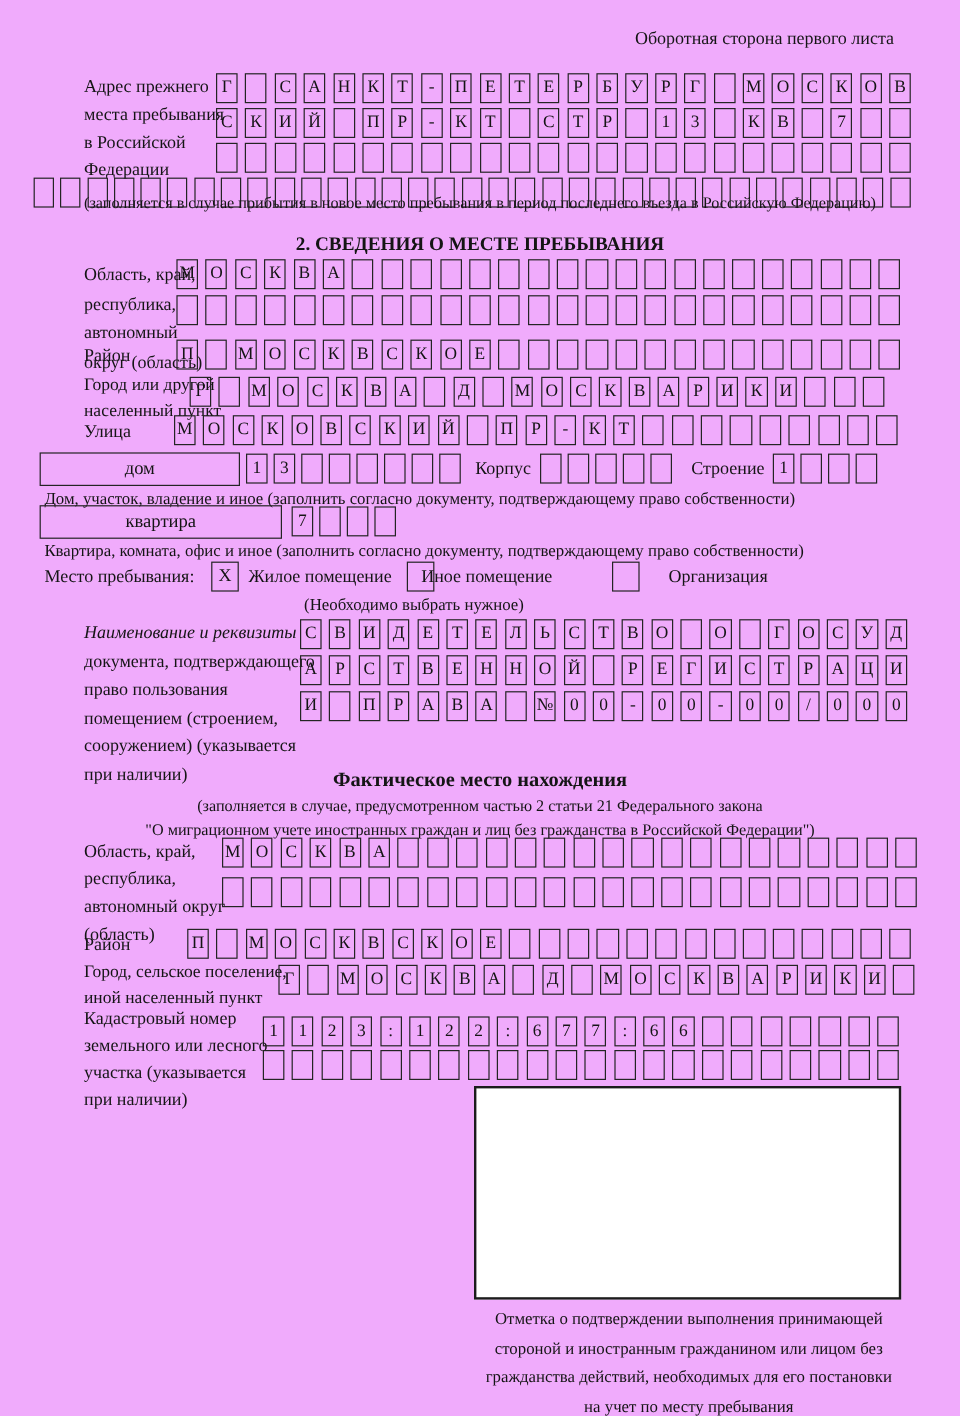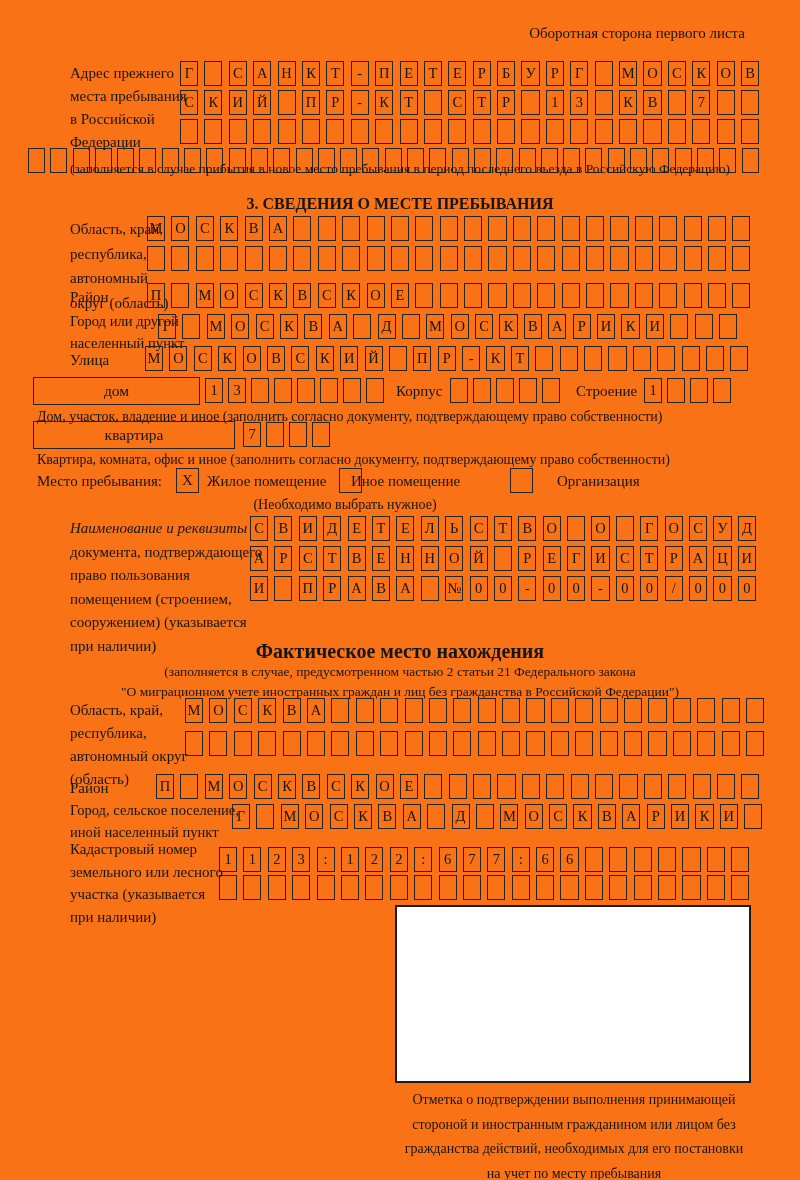--- a/index.html
+++ b/index.html
@@ -1,17 +1,17 @@
 <!DOCTYPE html>
 <html><head>
 <meta charset="utf-8">
 <style>
   html,body { margin:0; padding:0; background:#ffffff; }
   .page {
-    position:relative; width:800px; height:1180px; background:#f97316;
+    position:relative; width:800px; height:1180px; background:#f0abfc;
     font-family:"Liberation Serif","DejaVu Serif",serif; color:#151515;
     overflow:hidden;
   }
   .abs { position:absolute; }
   .lbl { font-size:15px; line-height:23px; white-space:nowrap; }
   .cap { font-size:14px; white-space:nowrap; }
   .note { font-size:13.5px; }
   .center { text-align:center; }
   .right { text-align:right; }
   .bold { font-weight:bold; }
@@ -159,21 +159,21 @@
       <div class="cell"></div>
       <div class="cell"></div>
       <div class="cell"></div>
       <div class="cell"></div>
       <div class="cell"></div>
       <div class="cell"></div>
       <div class="cell"></div>
     </div>
   <div class="abs note center" style="left:0; top:161px; width:800px;">(заполняется в случае прибытия в новое место пребывания в период последнего въезда в Российскую Федерацию)</div>
 
-  <div class="abs bold center titleline" style="left:0; top:195px; width:800px;">3. СВЕДЕНИЯ О МЕСТЕ ПРЕБЫВАНИЯ</div>
+  <div class="abs bold center titleline" style="left:0; top:195px; width:800px;">2. СВЕДЕНИЯ О МЕСТЕ ПРЕБЫВАНИЯ</div>
 
   <div class="abs" style="left:70px; top:217px;">
     <div class="lbl" style="line-height:24.5px;">Область, край,</div>
     <div class="lbl" style="line-height:24.5px;">республика,</div>
     <div class="lbl" style="line-height:24.5px;">автономный</div>
     <div class="lbl" style="line-height:24.5px;">округ (область)</div>
   </div>
   <div class="cellrow" style="left:147px; top:216px;">
       <div class="cell">М</div>
       <div class="cell">О</div>
@@ -435,21 +435,21 @@
       <div class="cell">0</div>
       <div class="cell">-</div>
       <div class="cell">0</div>
       <div class="cell">0</div>
       <div class="cell">/</div>
       <div class="cell">0</div>
       <div class="cell">0</div>
       <div class="cell">0</div>
     </div>
 
-  <div class="abs bold center" style="left:0; top:640px; width:800px; font-size:20px;">Фактическое место нахождения</div>
+  <div class="abs bold center" style="left:0; top:640px; width:800px; font-size:17px;">Фактическое место нахождения</div>
   <div class="abs note center" style="left:0; top:664px; width:800px;">(заполняется в случае, предусмотренном частью 2 статьи 21 Федерального закона</div>
   <div class="abs note center" style="left:0; top:684px; width:800px;">"О миграционном учете иностранных граждан и лиц без гражданства в Российской Федерации")</div>
 
   <div class="abs" style="left:70px; top:699px;">
     <div class="lbl">Область, край,</div>
     <div class="lbl">республика,</div>
     <div class="lbl">автономный округ</div>
     <div class="lbl">(область)</div>
   </div>
   <div class="cellrow" style="left:185px; top:698px;">

